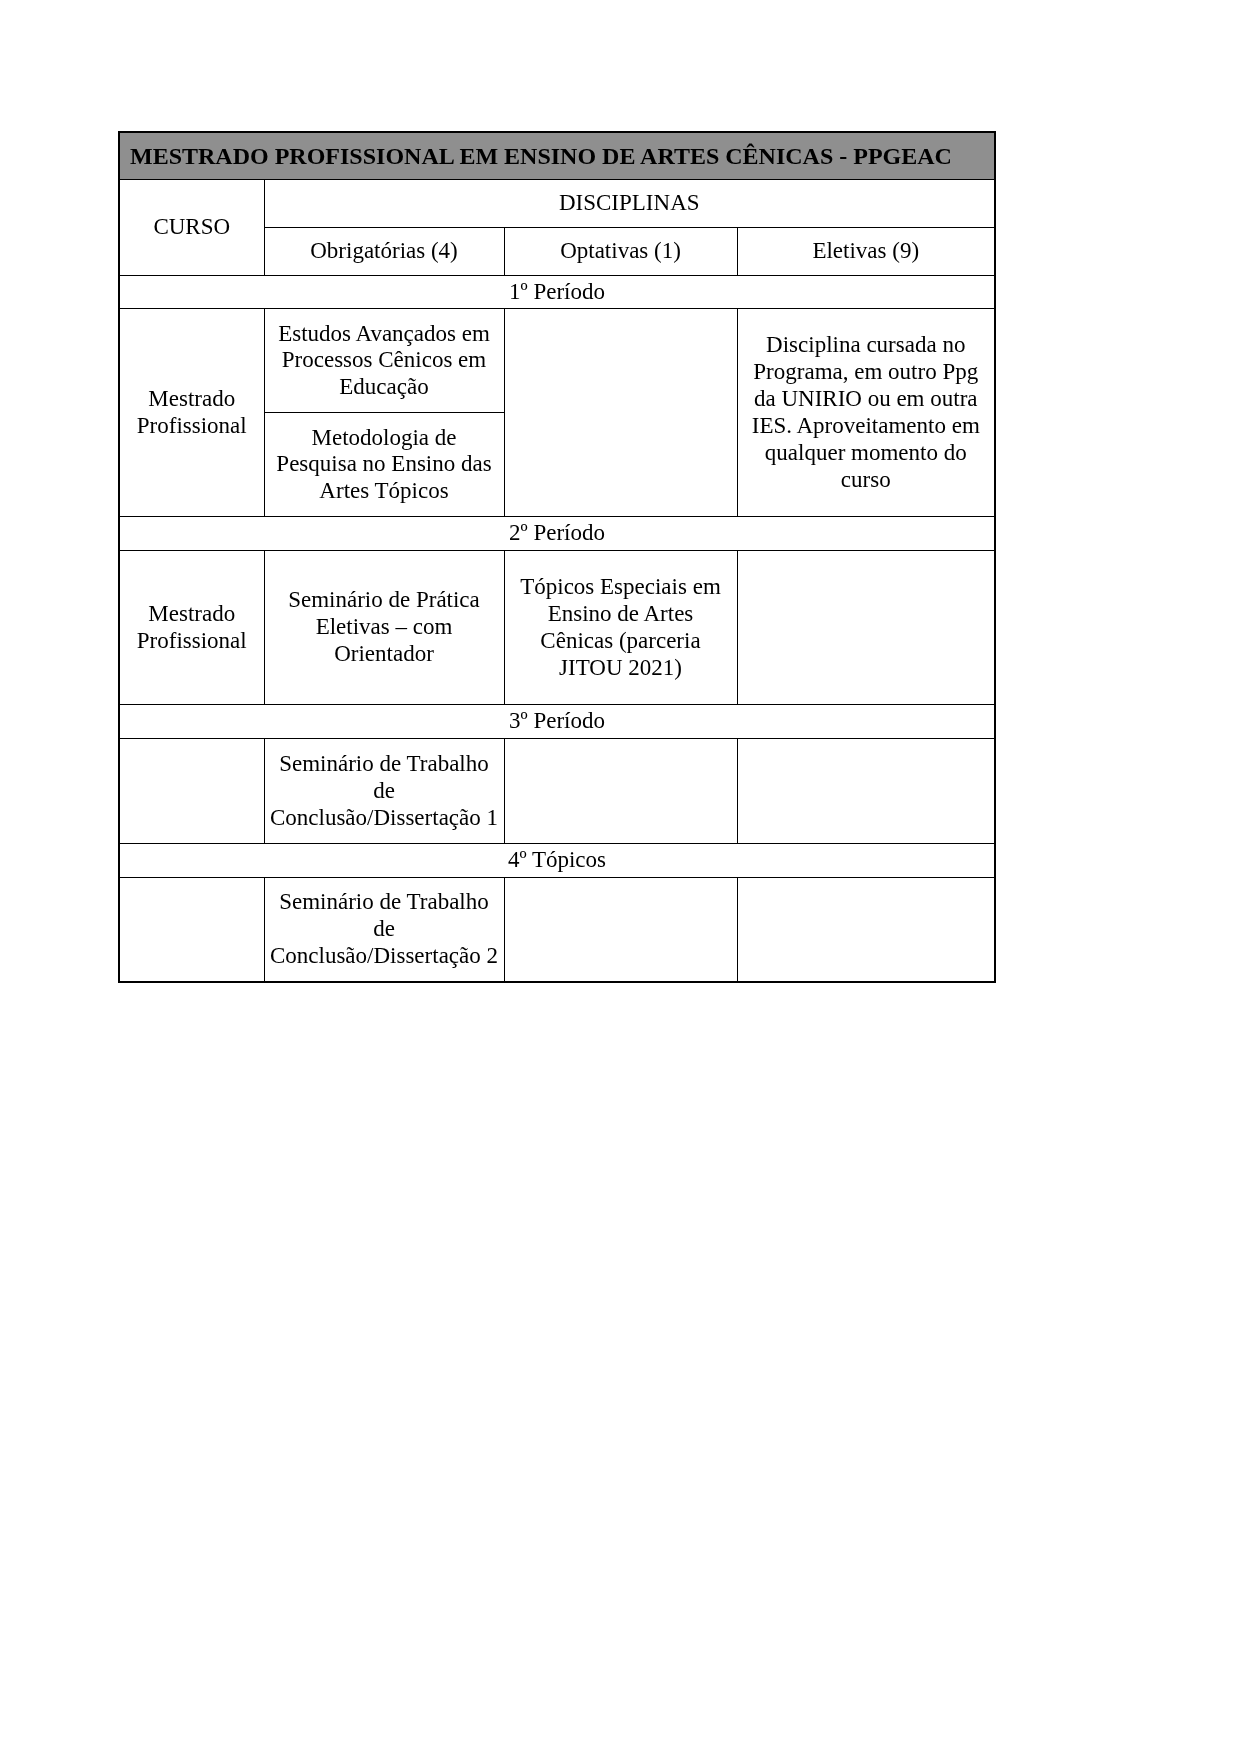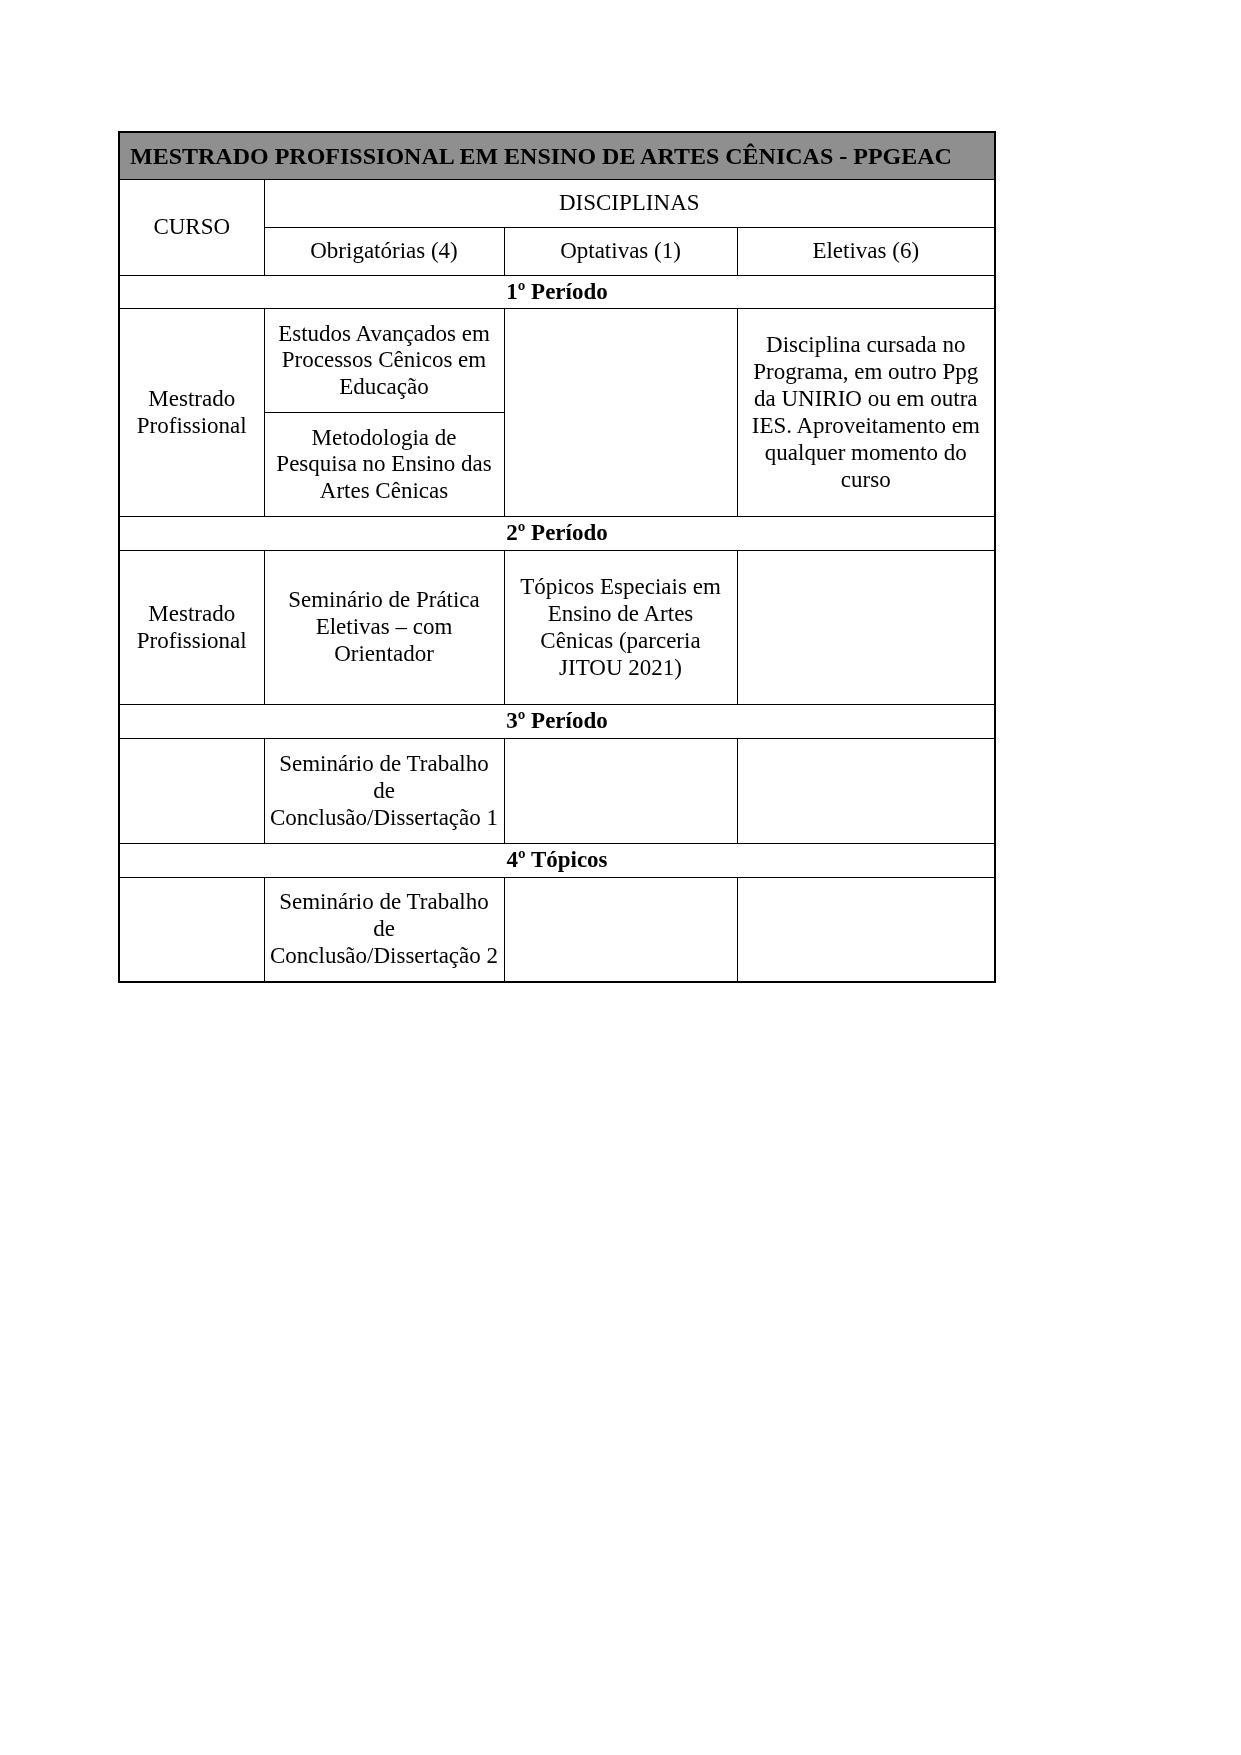--- a/index.html
+++ b/index.html
@@ -34,21 +34,21 @@
   }
   .title-cell {
     background: #8f8f8f;
     text-align: left !important;
     font-weight: 700;
     white-space: nowrap;
     padding-left: 10px !important;
     font-size: 24px !important;
   }
   .bold { font-weight: 400; }
-  .period-cell { font-weight: 700; }
+  .period-cell { font-weight: 400; }
   .eletivas-cell { padding: 3px 8px !important; }
   tr.r-title  { height: 47px; }
   tr.r-disc   { height: 48px; }
   tr.r-cols   { height: 48px; }
   tr.r-period { height: 32px; }
   tr.r-p1a    { height: 104px; }
   tr.r-p1b    { height: 104px; }
   tr.r-p2     { height: 154px; }
   tr.r-p3     { height: 105px; }
   tr.r-p4     { height: 104px; }
@@ -71,34 +71,34 @@
     </tr>
 
     <tr class="r-disc">
       <td rowspan="2" class="bold">CURSO</td>
       <td colspan="3">DISCIPLINAS</td>
     </tr>
 
     <tr class="r-cols">
       <td class="bold">Obrigatórias (4)</td>
       <td class="bold">Optativas (1)</td>
-      <td class="bold">Eletivas (6)</td>
+      <td class="bold">Eletivas (9)</td>
     </tr>
 
     <tr class="r-period">
       <td colspan="4" class="period-cell">1º Período</td>
     </tr>
     <tr class="r-p1a">
       <td rowspan="2" class="bold">Mestrado Profissional</td>
       <td>Estudos Avançados em Processos Cênicos em Educação</td>
       <td rowspan="2"></td>
       <td rowspan="2" class="eletivas-cell">Disciplina cursada no Programa, em outro Ppg da UNIRIO ou em outra IES. Aproveitamento em qualquer momento do curso</td>
     </tr>
     <tr class="r-p1b">
-      <td>Metodologia de Pesquisa no Ensino das Artes Cênicas</td>
+      <td>Metodologia de Pesquisa no Ensino das Artes Tópicos</td>
     </tr>
 
     <tr class="r-period">
       <td colspan="4" class="period-cell">2º Período</td>
     </tr>
     <tr class="r-p2">
       <td class="bold">Mestrado Profissional</td>
       <td>Seminário de Prática Eletivas – com Orientador</td>
       <td>Tópicos Especiais em Ensino de Artes Cênicas (parceria JITOU 2021)</td>
       <td></td>

